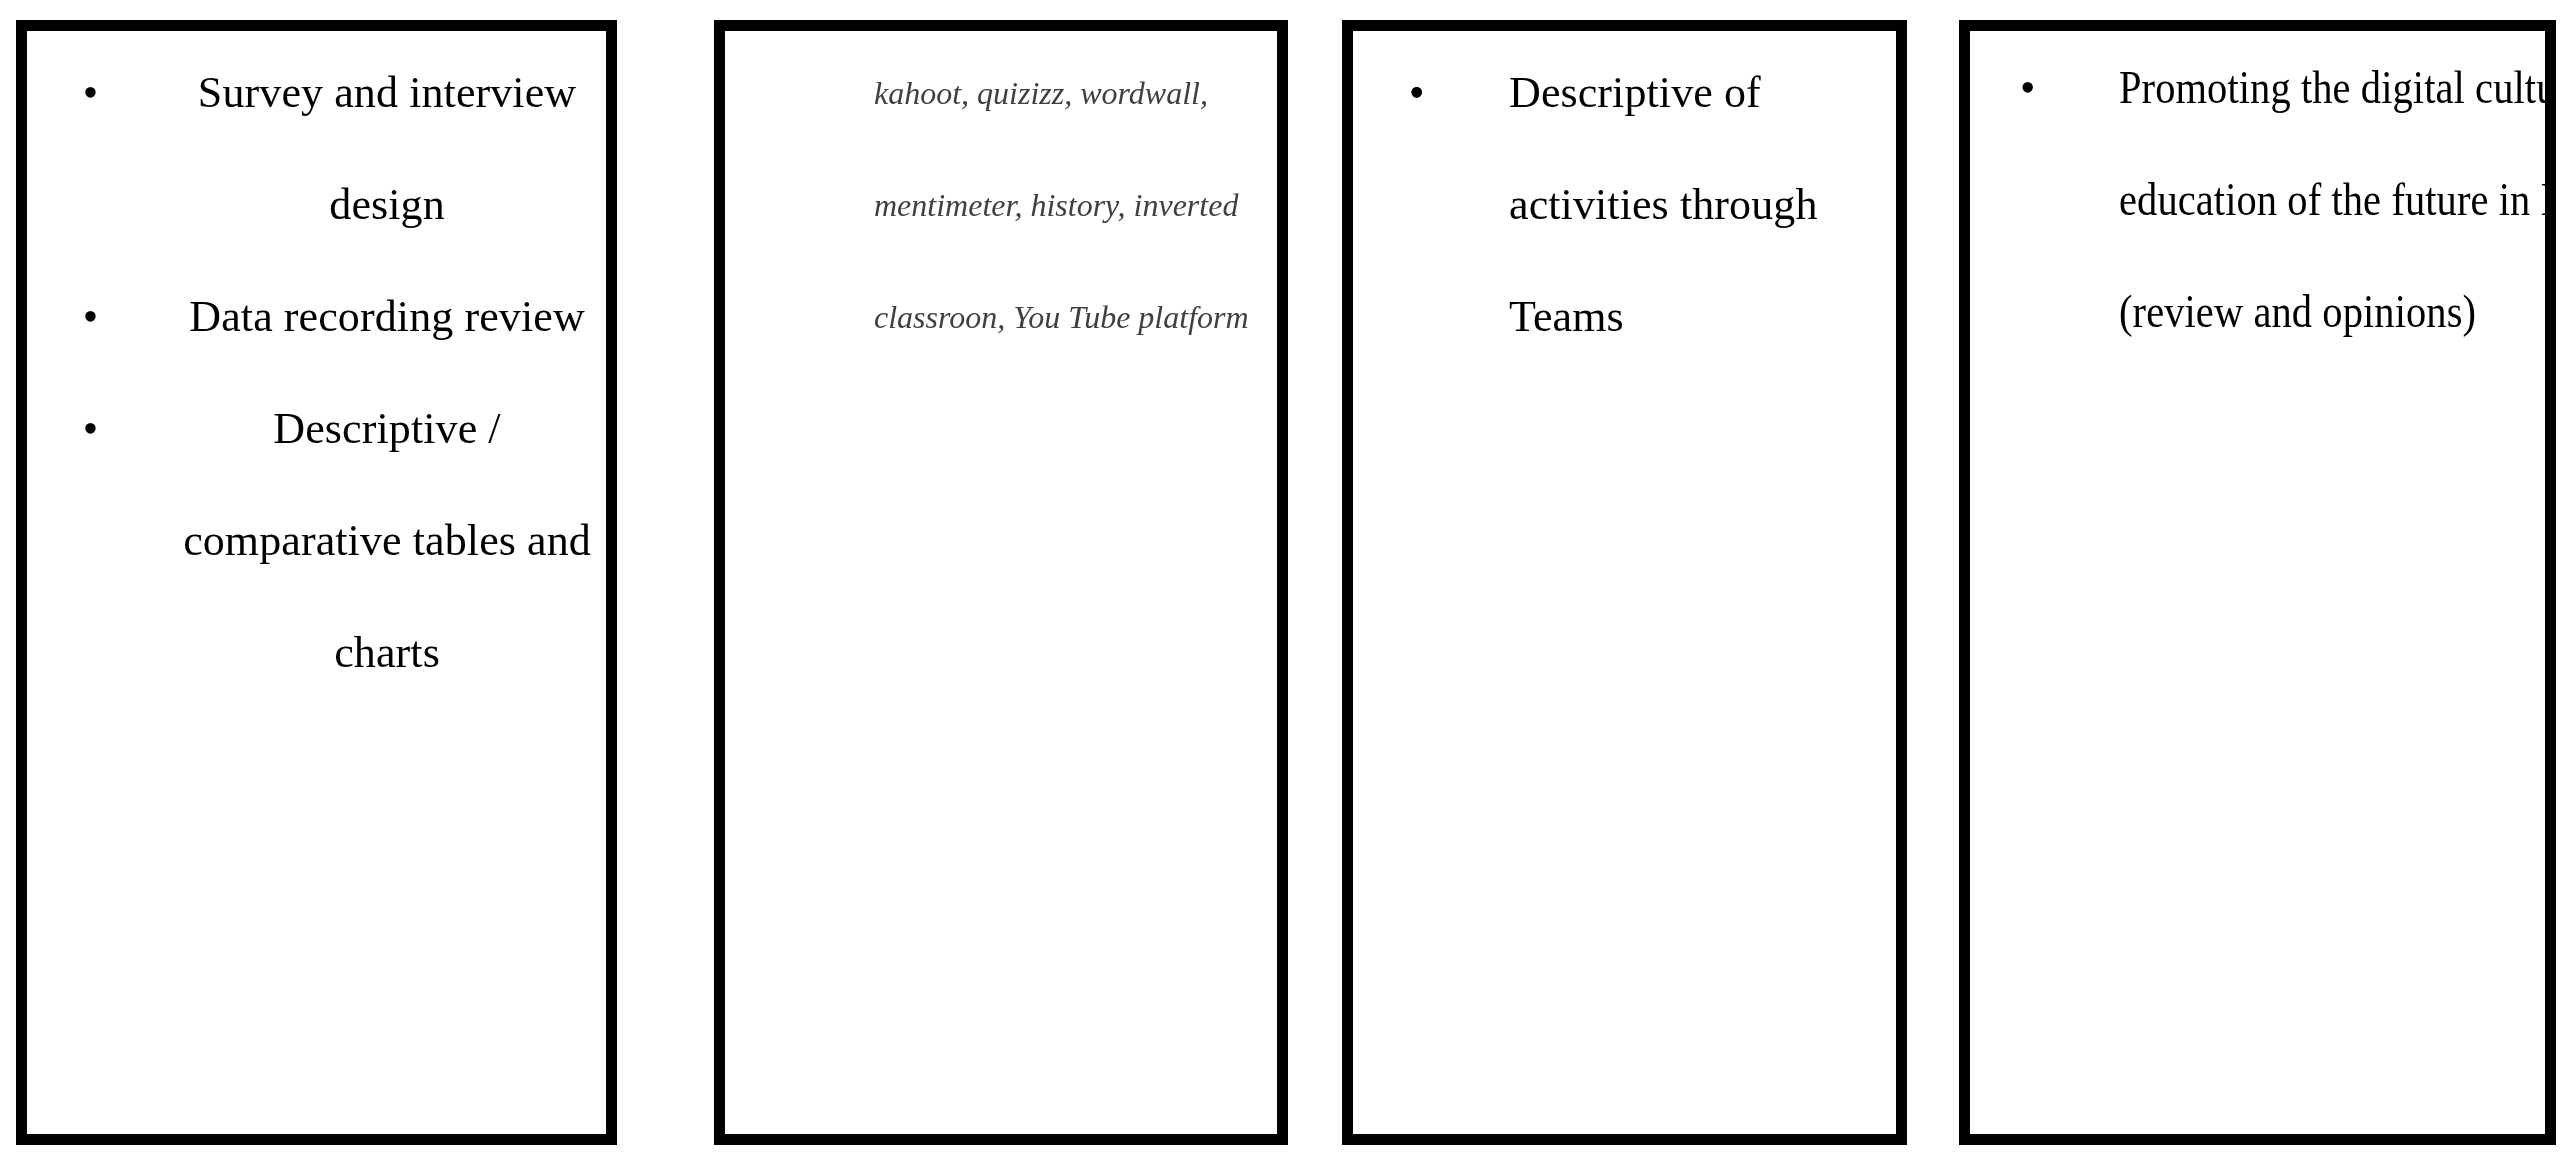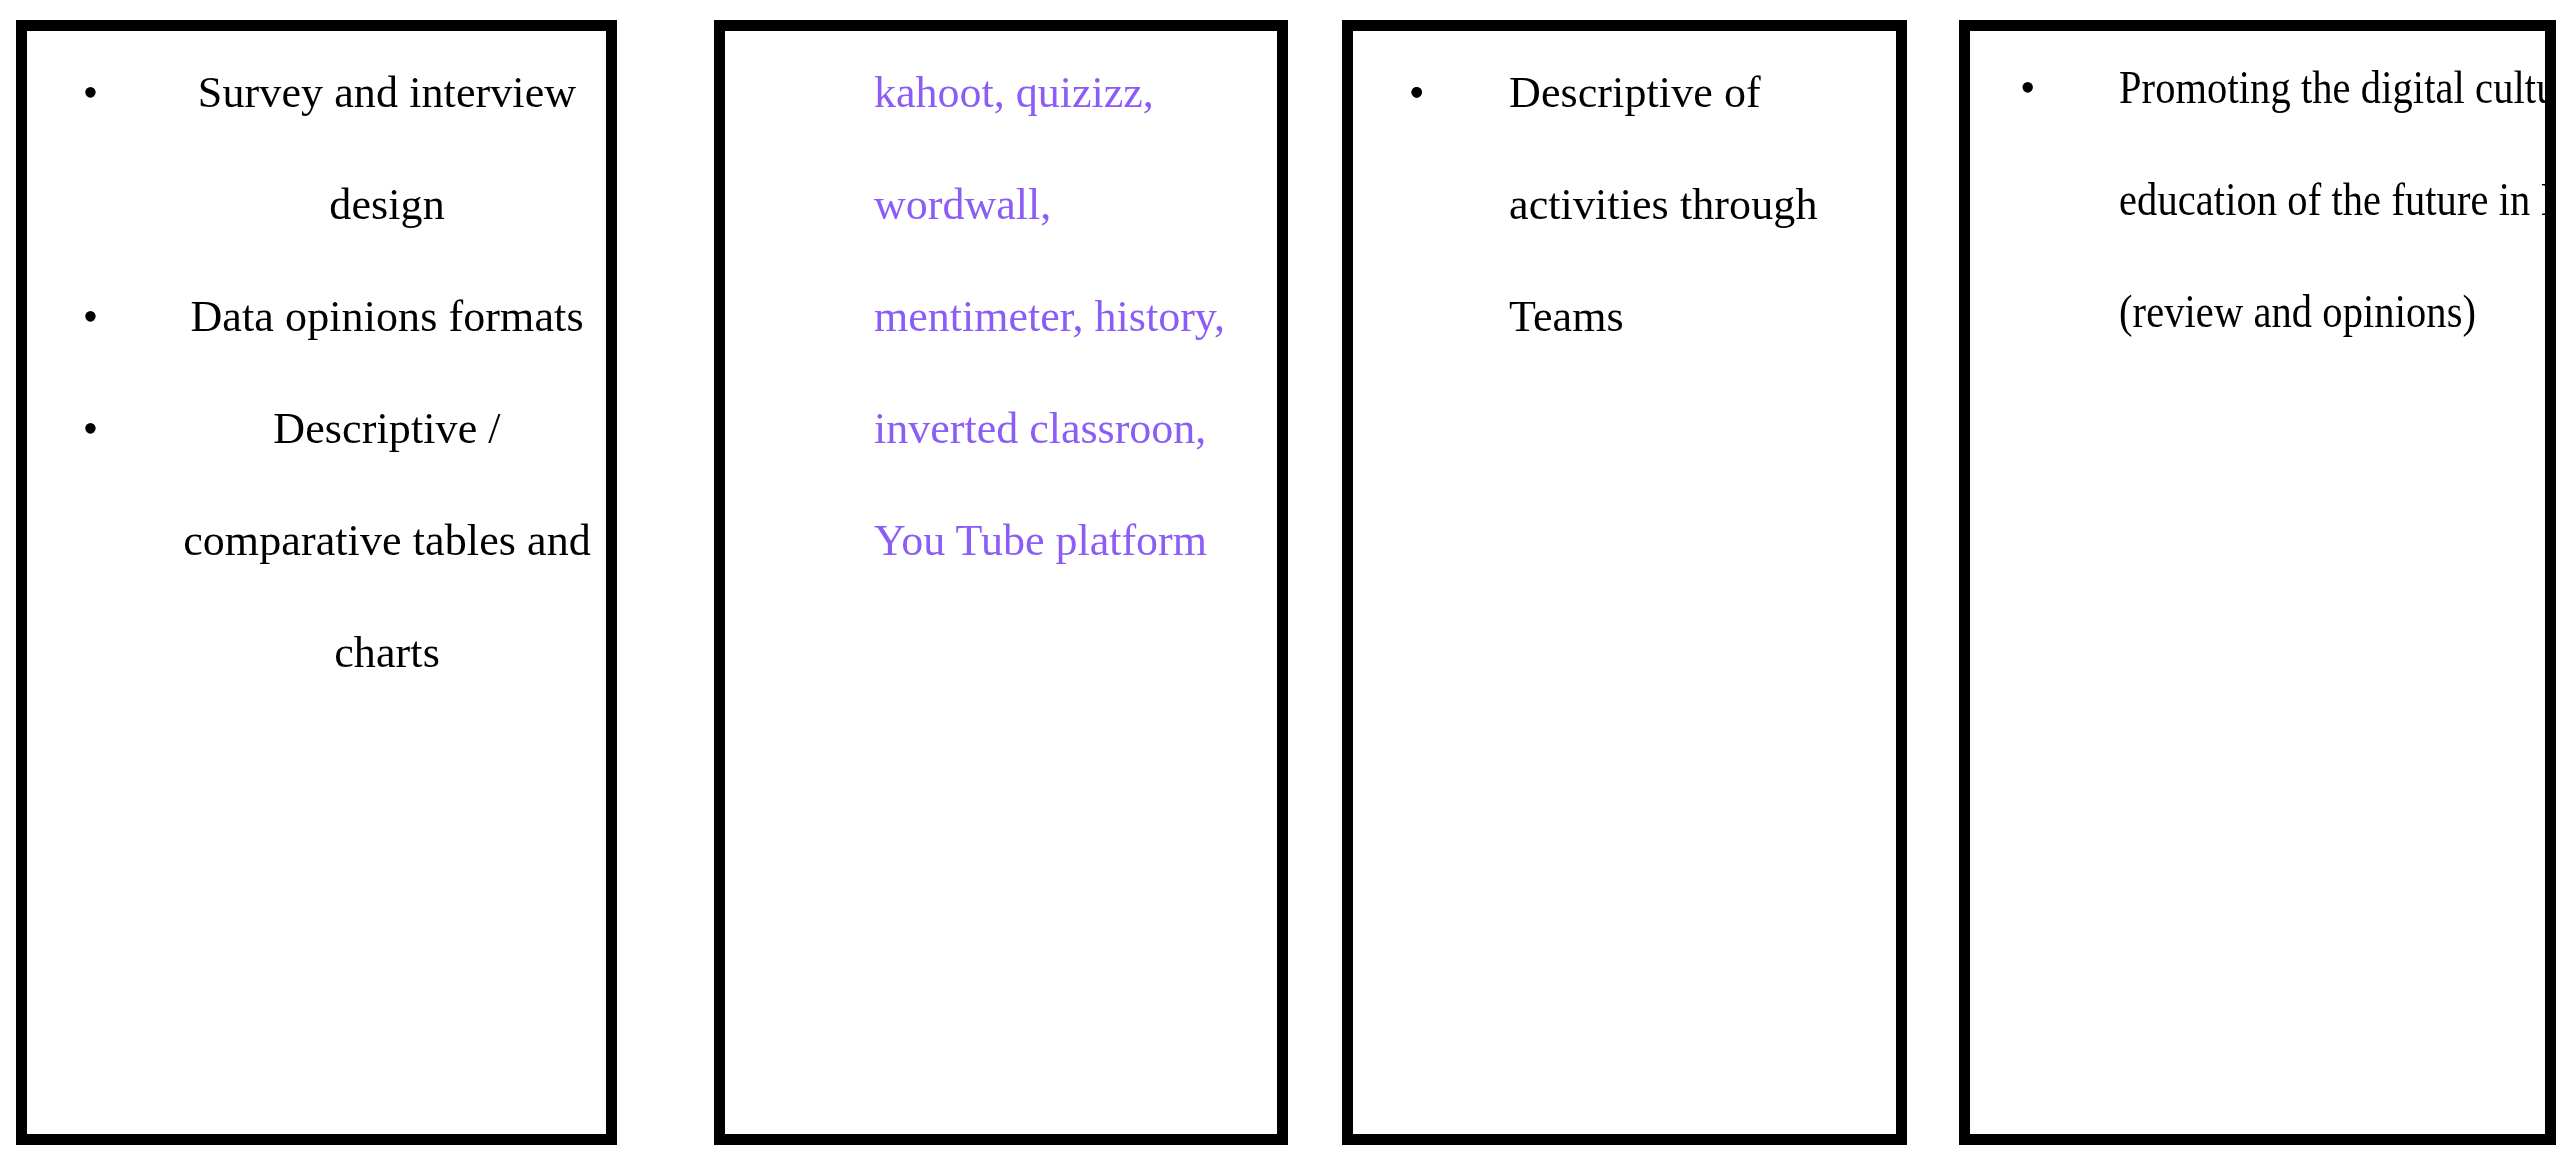--- a/index.html
+++ b/index.html
@@ -89,42 +89,43 @@
     padding-right: 7.2px;
     font-stretch: condensed;
     transform: scaleX(0.88);
     transform-origin: left center;
     width: 114%;
   }
   .cell-4 ul.bullets > li { font-size: 46px; }
 
   
   .plain-text {
-    font-size: 44px;
+    font-size: 32px;
     line-height: 112px;
-    color: #8b5cf6;
+    color: #404040;
     padding: 5.7px 17px 0 149px;
     margin: 0;
+    font-style: italic;
   }
 </style>
 </head>
 <body>
 
 <div class="canvas">
 
   <div class="cell cell-1">
     <div class="cell-inner">
       <ul class="bullets">
         <li>
           <span class="bullet-glyph">•</span>
           <span class="bullet-text">Survey and interview design</span>
         </li>
         <li>
           <span class="bullet-glyph">•</span>
-          <span class="bullet-text">Data opinions formats</span>
+          <span class="bullet-text">Data recording review</span>
         </li>
         <li>
           <span class="bullet-glyph">•</span>
           <span class="bullet-text">Descriptive / comparative tables and charts</span>
         </li>
       </ul>
     </div>
   </div>
 
   <div class="cell cell-2">

